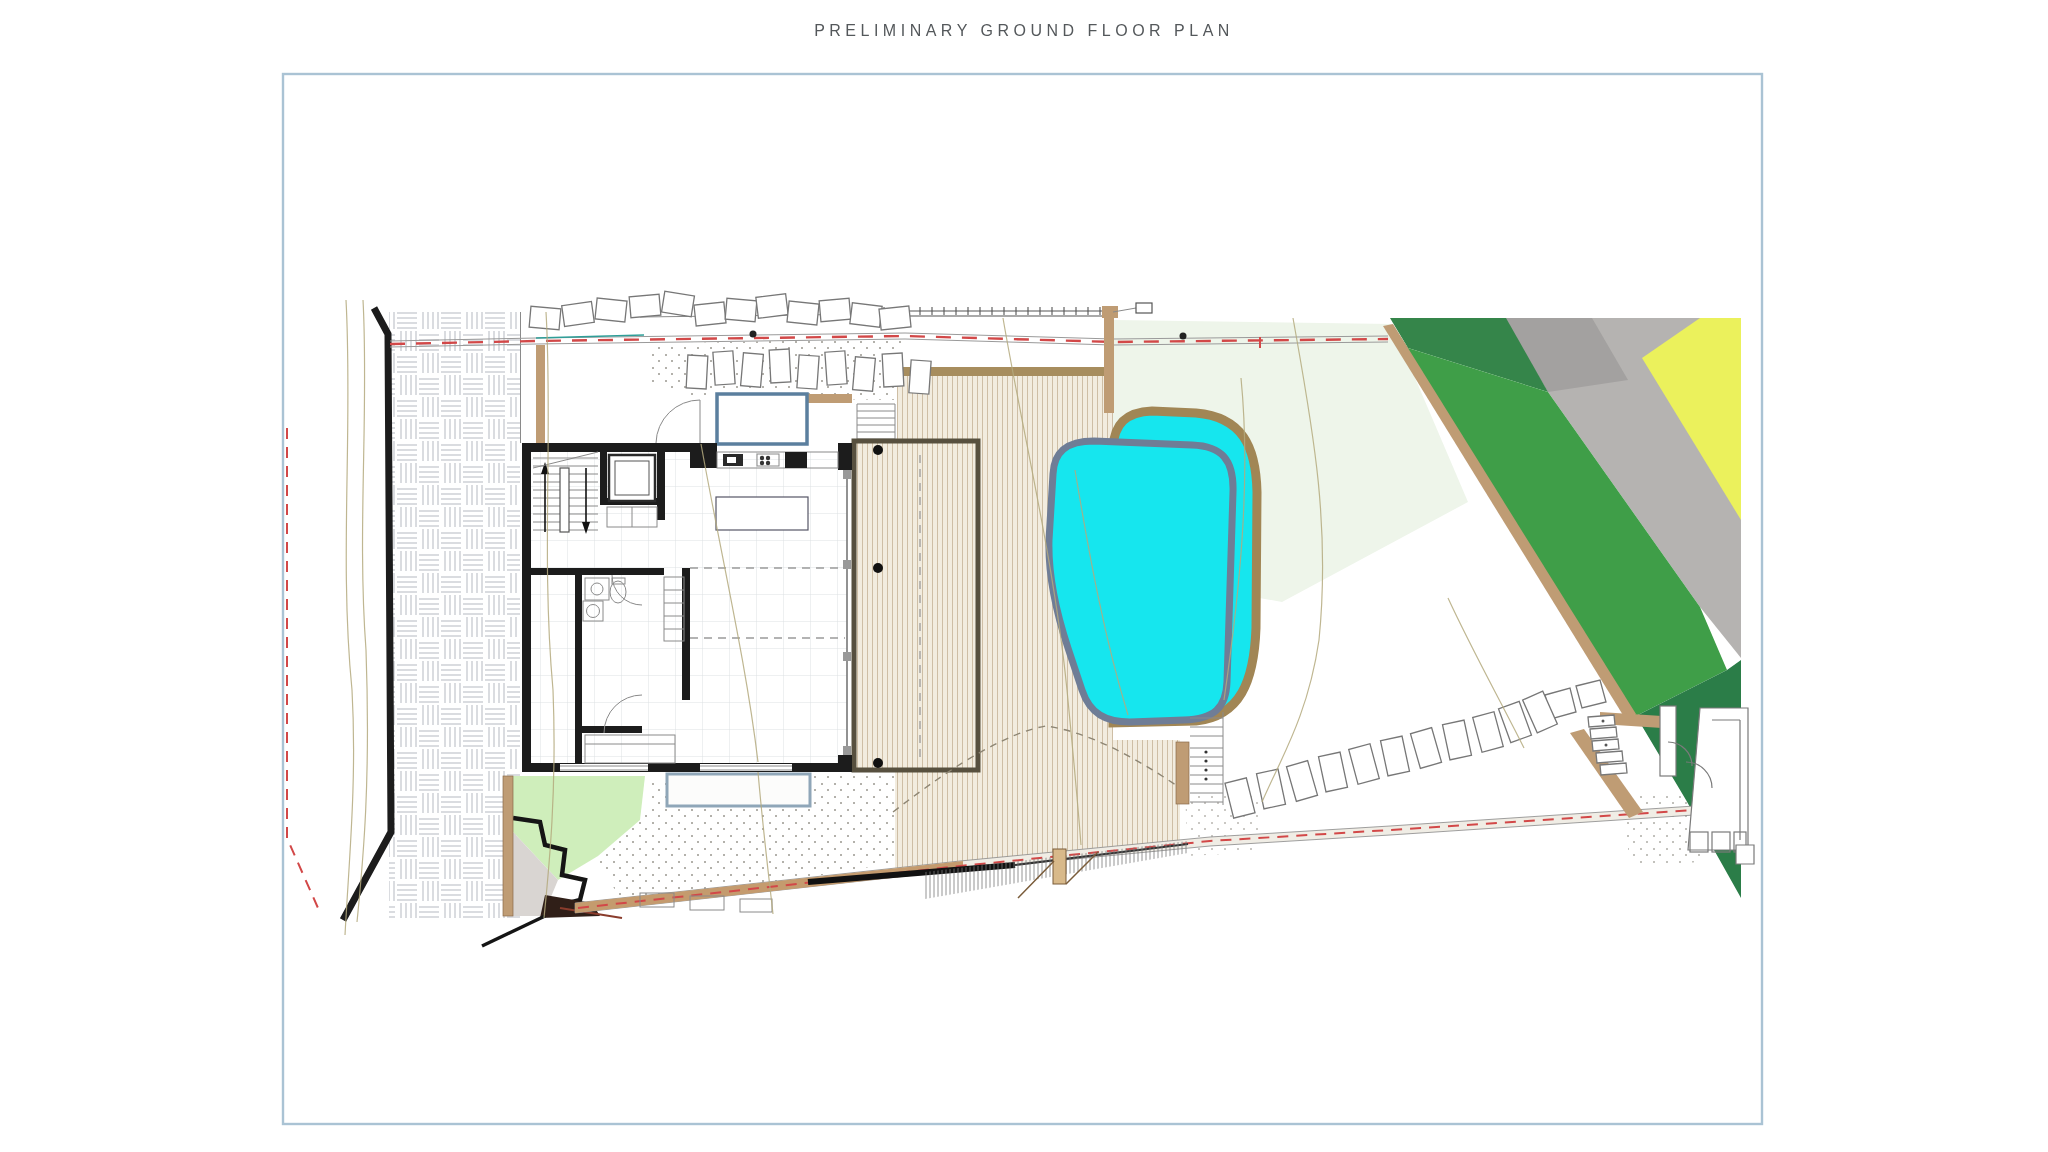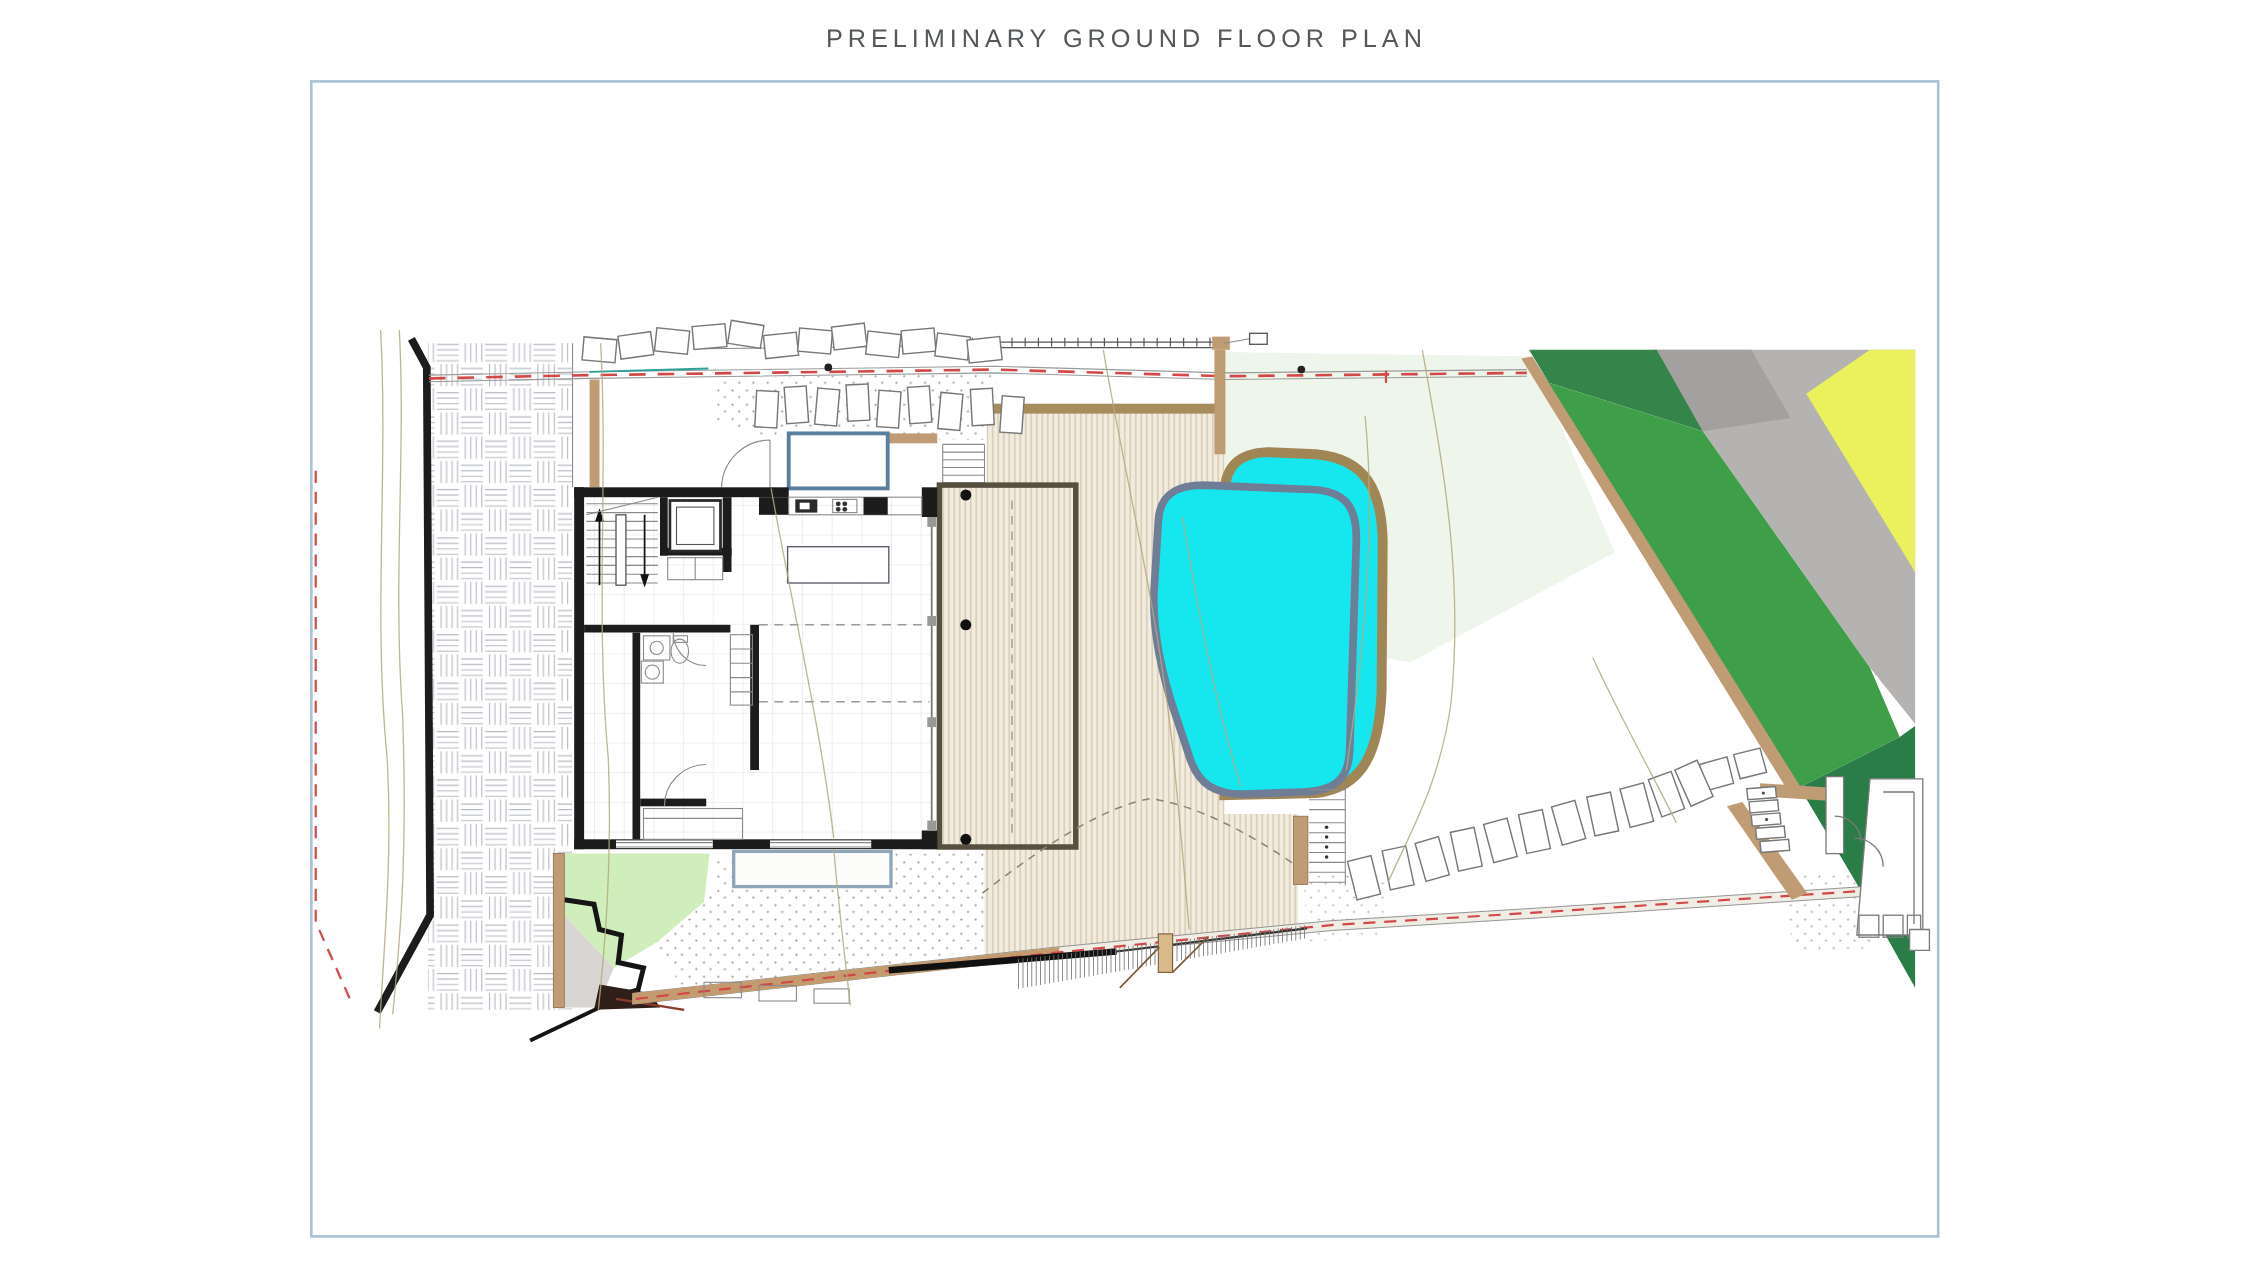--- a/index.html
+++ b/index.html
@@ -1,19 +1,19 @@
 <!DOCTYPE html>
 <html style="--title-color: #54585b; --frame-border: #aac3d4; --pool-water: #16e6ee; --pool-rim: #6f7d96; --pool-coping: #a18655; --deck-bg: #f2ecdf; --deck-stripe: #c9b99e; --deck-edge: #a78d5e; --wall-black: #1c1c1c; --pergola-brown: #57503f; --paver-line: #b6bac2; --tile-line: #dde1e4; --lawn-pale: #eef5ea; --lawn-medium: #3f9e48; --lawn-dark-top: #35854a; --lawn-dark-bottom: #2b7d48; --drive-gray: #b5b3b1; --drive-gray-dark: #a3a1a0; --slope-yellow: #ebf15c; --earth-tan: #bf9c74; --ramp-tan: #c49b6e; --boundary-red: #d24848; --contour-olive: #b4aa7e; --stipple-gray: #9a978f; --scarp-green: #cfeebb; --scarp-gray: #d9d5d2; --skylight-blue: #5b7f9e; --well-blue: #8fa6b8; --stone-outline: #777777; --fence-gray: #555555; --teal-line: #2f9e98; --post-tan: #d8b98a;"><head>
 <meta charset="utf-8">
 <style>
   html,body{margin:0;padding:0;background:#ffffff;}
   .stage{position:relative;width:2048px;height:1152px;background:#fff;overflow:hidden;
          font-family:"Liberation Sans",sans-serif;}
   .title{position:absolute;top:22px;left:0;width:2048px;text-align:center;
-         font-size:23px;font-weight:400;letter-spacing:4.5px;color:var(--title-color,#54585b);}
+         font-size:16px;font-weight:400;letter-spacing:4.5px;color:var(--title-color,#54585b);}
   svg{position:absolute;top:0;left:0;}
   
   .f-pale{fill:var(--lawn-pale);}
   .f-gray{fill:var(--drive-gray);}
   .f-graydark{fill:var(--drive-gray-dark);}
   .f-yellow{fill:var(--slope-yellow);}
   .f-dgreen1{fill:var(--lawn-dark-top);}
   .f-mgreen{fill:var(--lawn-medium);}
   .f-dgreen2{fill:var(--lawn-dark-bottom);}
   .f-tan{fill:var(--earth-tan);}

